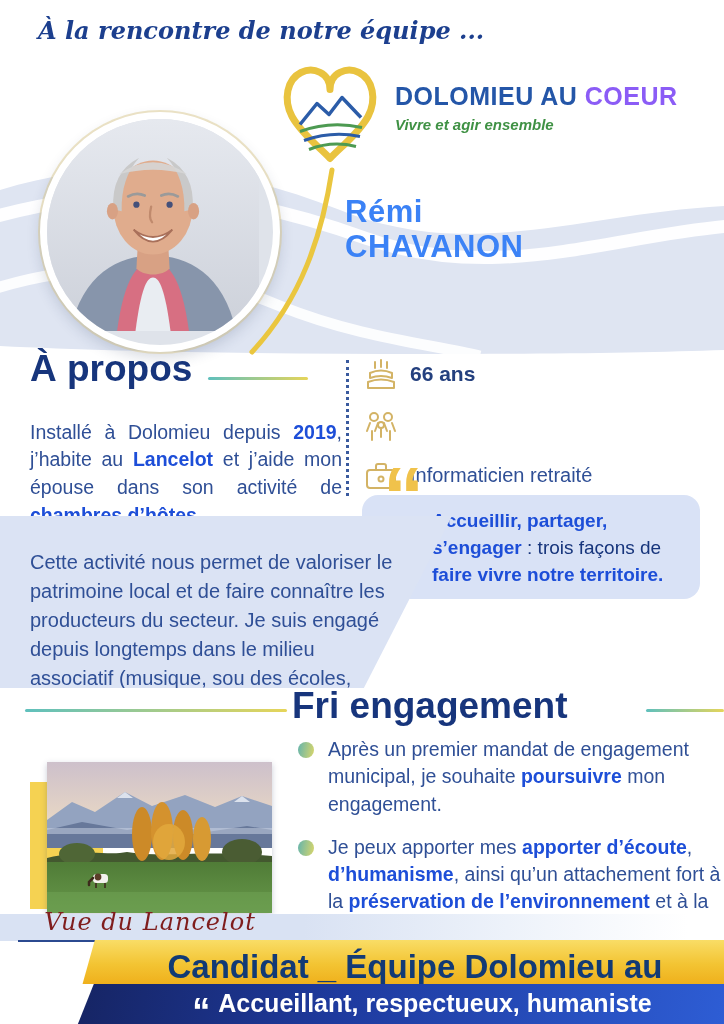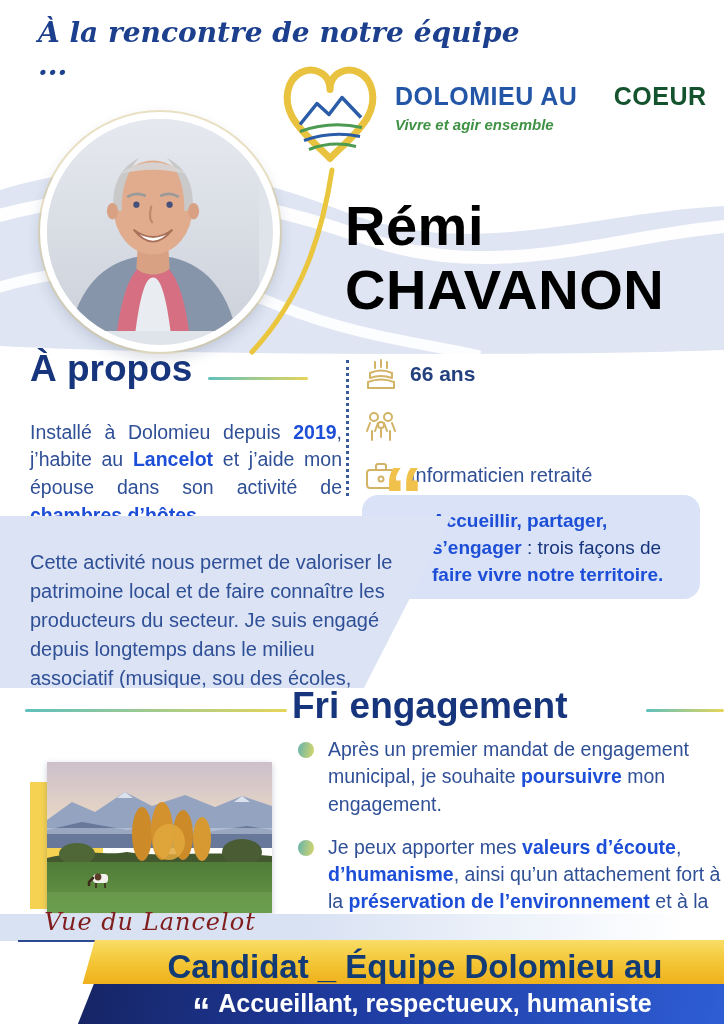--- a/index.html
+++ b/index.html
@@ -5,39 +5,39 @@
   html,body{margin:0;padding:0;background:#9b9b9b;}
   .page{
     position:relative;width:724px;height:1024px;margin:0 auto;
     background:#ffffff;overflow:hidden;
     font-family:"Liberation Sans",sans-serif;color:#2f4f96;
   }
   
   .page-title{
     position:absolute;left:38px;top:16px;width:500px;
     font-family:"DejaVu Serif",serif;font-style:italic;font-weight:bold;
-    font-size:28px;color:#1c3f8e;
+    font-size:24px;color:#1c3f8e;
   }
   .wave-svg{position:absolute;left:0;top:140px;}
   .portrait{
     position:absolute;left:40px;top:112px;width:226px;height:226px;
     border-radius:50%;border:7px solid #ffffff;overflow:hidden;
     box-shadow:0 0 0 2px rgba(215,195,130,.45),0 6px 14px rgba(40,55,95,.18);
     background:#dfe3ea;
   }
   .portrait svg{display:block;}
   .logo{position:absolute;left:280px;top:60px;}
   .logo-text{position:absolute;left:395px;top:82px;width:320px;}
   .brand{font-size:25px;font-weight:800;letter-spacing:.5px;white-space:nowrap;}
   .brand .p1{color:#2456a8;}
-  .brand .p2{color:#14532d;margin-left:29px;}
+  .brand .p2{color:#8b5cf6;}
   .tagline{margin-top:5px;font-size:15px;font-weight:bold;font-style:italic;color:#3f9144;}
   .candidate-name{
     position:absolute;left:345px;top:194px;
-    font-size:56px;line-height:1.14;font-weight:800;color:#000000;letter-spacing:.5px;
+    font-size:31px;line-height:1.14;font-weight:800;color:#3b82f6;letter-spacing:.5px;
   }
   
   .section-heading{position:absolute;font-size:37px;font-weight:800;color:#17357c;white-space:nowrap;}
   .h-apropos{left:30px;top:348px;}
   .grad-line{position:absolute;height:3px;border-radius:2px;
     background:linear-gradient(90deg,#5fc0bd,#e6d55a);}
   .line-apropos{left:208px;top:377px;width:100px;}
   .intro-par{
     position:absolute;left:30px;top:399px;width:312px;
     font-size:19.5px;line-height:1.43;text-align:justify;
@@ -239,21 +239,21 @@
   <div class="section-heading h-engagement">Fri engagement</div>
   <div class="grad-line line-eng-right"></div>
 
   <div class="bullets">
     <div class="bullet-item">
       <span class="bullet-dot"></span>
       <div class="bullet-text"><span>Après un premier mandat de engagement municipal, je souhaite </span><b>poursuivre</b><span> mon engagement.</span></div>
     </div>
     <div class="bullet-item">
       <span class="bullet-dot"></span>
-      <div class="bullet-text"><span>Je peux apporter mes </span><b>valeurs d’écoute</b><span>, </span><b>d’humanisme</b><span>, ainsi qu’un attachement fort à la </span><b>préservation de l’environnement</b><span> et à la </span><b>qualité de vie.</b></div>
+      <div class="bullet-text"><span>Je peux apporter mes </span><b>apporter d’écoute</b><span>, </span><b>d’humanisme</b><span>, ainsi qu’un attachement fort à la </span><b>préservation de l’environnement</b><span> et à la </span><b>qualité de vie.</b></div>
     </div>
   </div>
 
   <div class="photo-accent"></div>
   <div class="landscape">
     <svg width="225" height="151" viewBox="0 0 225 151">
       <defs>
         <linearGradient id="sky" x1="0" y1="0" x2="0" y2="1">
           <stop offset="0" stop-color="#cdc0cb"></stop>
             <stop offset="1" stop-color="#ead9c4"></stop>

